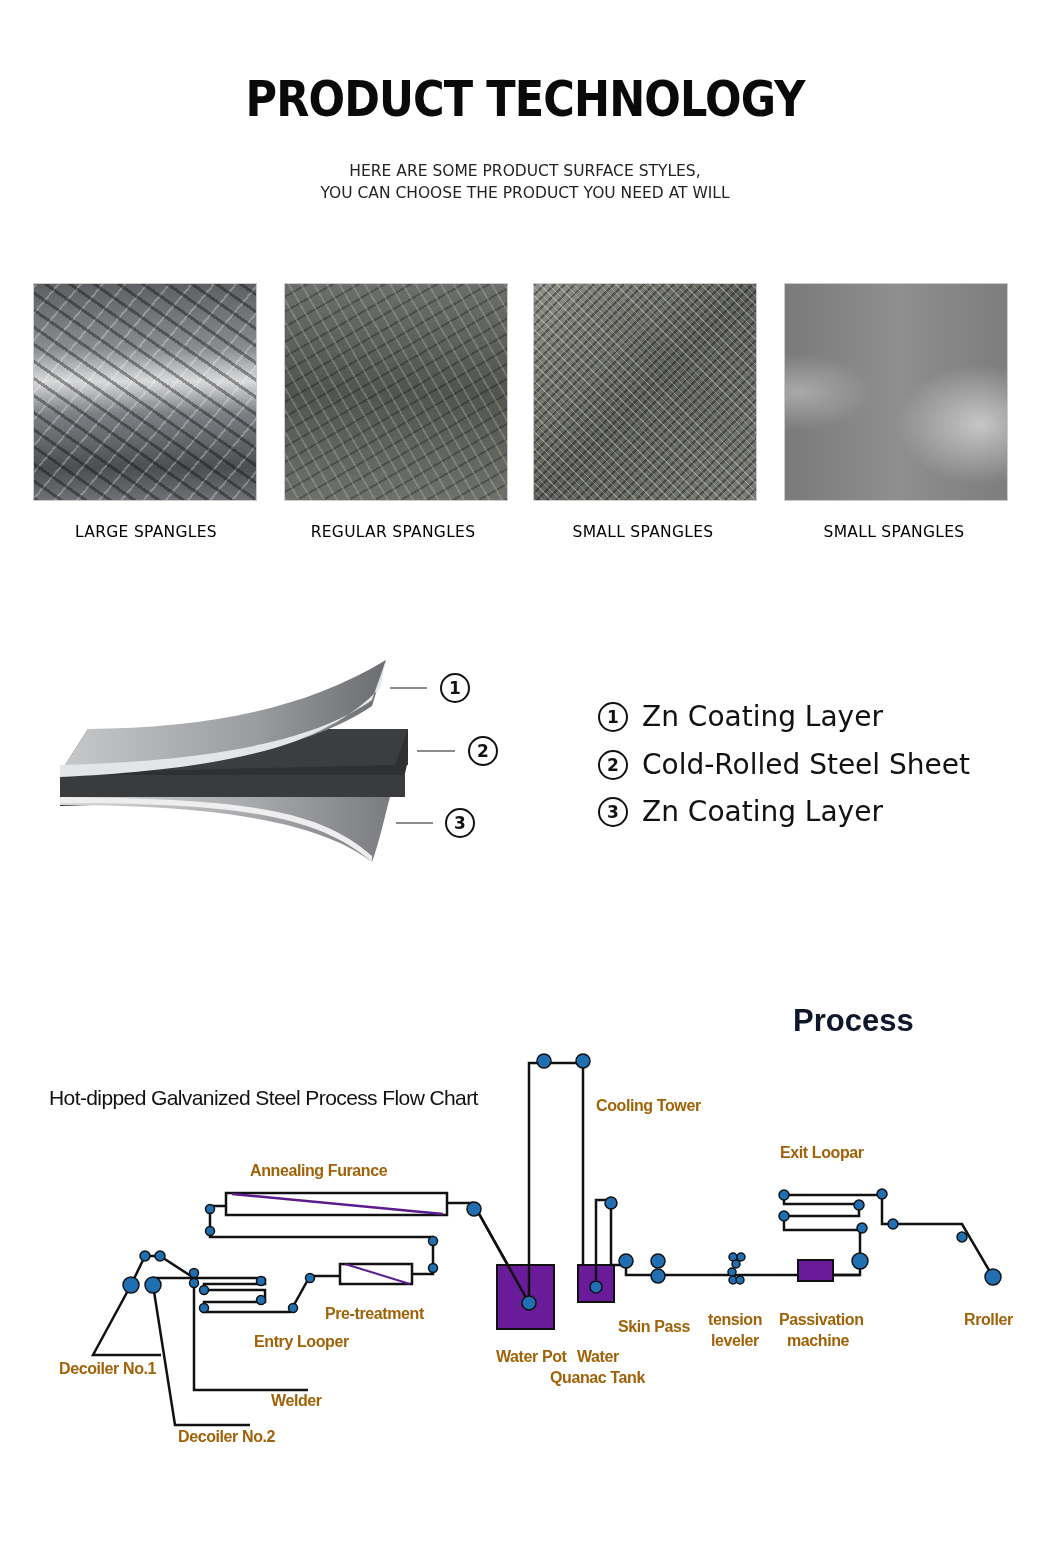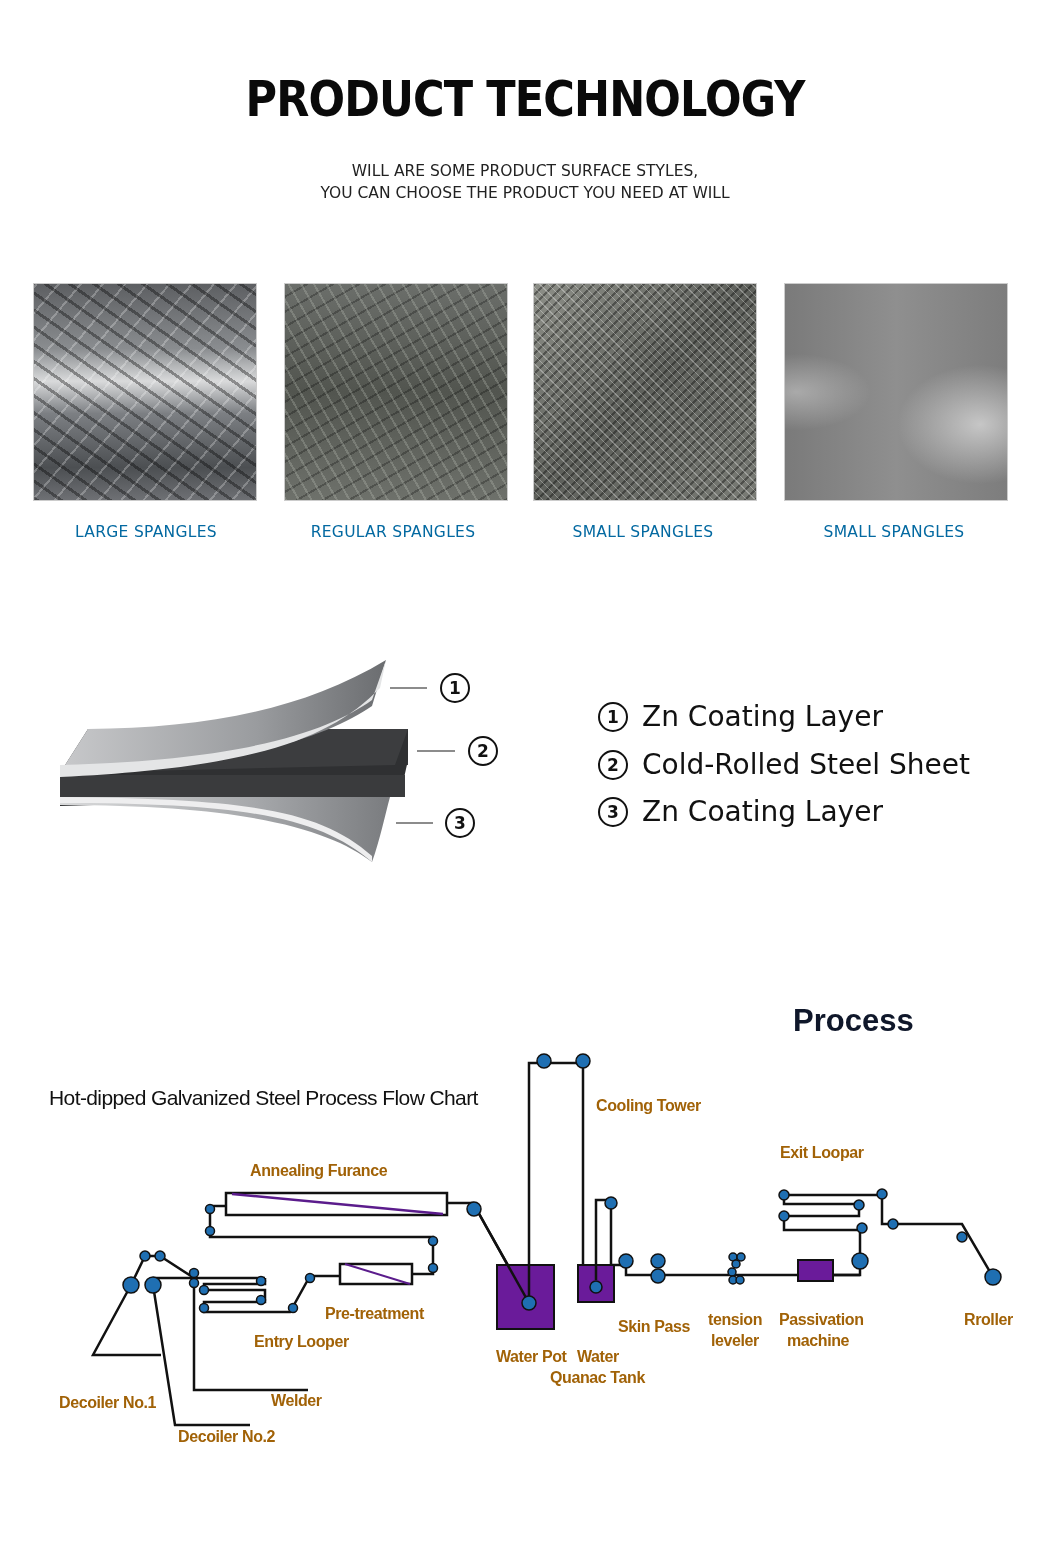--- a/index.html
+++ b/index.html
@@ -1,21 +1,21 @@
 <!DOCTYPE html>
 <html><head>
 <meta charset="utf-8">
 <style>
   html, body { margin:0; padding:0; background:#ffffff; }
   body { width:1050px; height:1563px; position:relative; overflow:hidden; font-family:"Liberation Sans", sans-serif; color:#111; }
   .abs { position:absolute; }
   .title { left:0; width:1050px; top:70px; text-align:center; font-family:"DejaVu Sans", sans-serif; font-weight:bold; font-size:50px; letter-spacing:-1px; transform:scaleX(0.86); transform-origin:center; color:#0a0a0a; }
   .subtitle { left:0; width:1050px; top:160px; text-align:center; font-family:"DejaVu Sans", sans-serif; font-size:15.5px; line-height:22px; color:#222; }
   .swatch { top:283px; width:224px; height:218px; border:1px solid #ccc; box-sizing:border-box; }
-  .swatch-label { top:523px; width:250px; text-align:center; font-family:"DejaVu Sans", sans-serif; font-size:15.5px; color:#0369a1; letter-spacing:0.3px; }
+  .swatch-label { top:523px; width:250px; text-align:center; font-family:"DejaVu Sans", sans-serif; font-size:15.5px; color:#000000; letter-spacing:0.3px; }
   .s1 { background:
       repeating-linear-gradient(35deg, rgba(0,0,0,.35) 0 3px, transparent 3px 14px),
       repeating-linear-gradient(-50deg, rgba(255,255,255,.25) 0 2px, transparent 2px 17px),
       linear-gradient(180deg, #5d5f62 0%, #8a8d90 30%, #d9dadb 45%, #7c7f83 60%, #4c4f52 85%, #6e7074 100%); }
   .s2 { background:
       repeating-linear-gradient(60deg, rgba(200,205,195,.25) 0 2px, transparent 2px 11px),
       repeating-linear-gradient(-30deg, rgba(0,0,0,.25) 0 2px, transparent 2px 13px),
       linear-gradient(180deg, #6b6e6a 0%, #52554f 50%, #6e716b 100%); }
   .s3 { background:
       repeating-linear-gradient(45deg, rgba(255,255,255,.3) 0 1px, transparent 1px 6px),
@@ -31,21 +31,21 @@
   .process-title { left:793px; top:1003px; font-size:31px; font-weight:bold; color:#0f172a; }
   .flow-title { left:49px; top:1086px; font-size:21px; letter-spacing:-0.6px; color:#111; }
   .lbl { font-size:16px; color:#a16207; letter-spacing:-0.4px; white-space:nowrap;font-weight:bold; }
   svg { position:absolute; left:0; top:0; }
 </style>
 </head>
 <body>
 
 <div class="abs title">PRODUCT TECHNOLOGY</div>
 <div class="abs subtitle">
-  <div>WILL ARE SOME PRODUCT SURFACE STYLES,</div>
+  <div>HERE ARE SOME PRODUCT SURFACE STYLES,</div>
   <div>YOU CAN CHOOSE THE PRODUCT YOU NEED AT WILL</div>
 </div>
 
 <div class="abs swatch s1" style="left:33px;"></div>
 <div class="abs swatch-label" style="left:21px;">LARGE SPANGLES</div>
 
 <div class="abs swatch s2" style="left:284px;"></div>
 <div class="abs swatch-label" style="left:268px;">REGULAR SPANGLES</div>
 
 <div class="abs swatch s3" style="left:533px;"></div>
@@ -163,21 +163,21 @@
       <circle cx="859" cy="1205" r="5"></circle>
     <circle cx="784" cy="1216" r="5"></circle>
       <circle cx="862" cy="1228" r="5"></circle>
     <circle cx="882" cy="1194" r="5"></circle>
       <circle cx="893" cy="1224" r="5"></circle>
     <circle cx="962" cy="1237" r="5"></circle>
     <circle cx="993" cy="1277" r="8"></circle>
   </g>
 </svg>
 
-<div class="abs lbl" style="left:59px; top:1360px;margin-top:34px;">Decoiler  No.1</div>
+<div class="abs lbl" style="left:59px; top:1360px;">Decoiler  No.1</div>
 <div class="abs lbl" style="left:162px; top:1428px;margin-left:16px;">Decoiler  No.2</div>
 <div class="abs lbl" style="left:271px; top:1392px;">Welder</div>
 <div class="abs lbl" style="left:254px; top:1333px;">Entry Looper</div>
 <div class="abs lbl" style="left:325px; top:1305px;">Pre-treatment</div>
 <div class="abs lbl" style="left:250px; top:1149px;margin-top:13px;">Annealing  Furance</div>
 <div class="abs lbl" style="left:496px; top:1348px;">Water Pot</div>
 <div class="abs lbl" style="left:577px; top:1348px;">Water</div>
 <div class="abs lbl" style="left:550px; top:1369px;">Quanac Tank</div>
 <div class="abs lbl" style="left:596px; top:1097px;">Cooling Tower</div>
 <div class="abs lbl" style="left:618px; top:1318px;">Skin Pass</div>

